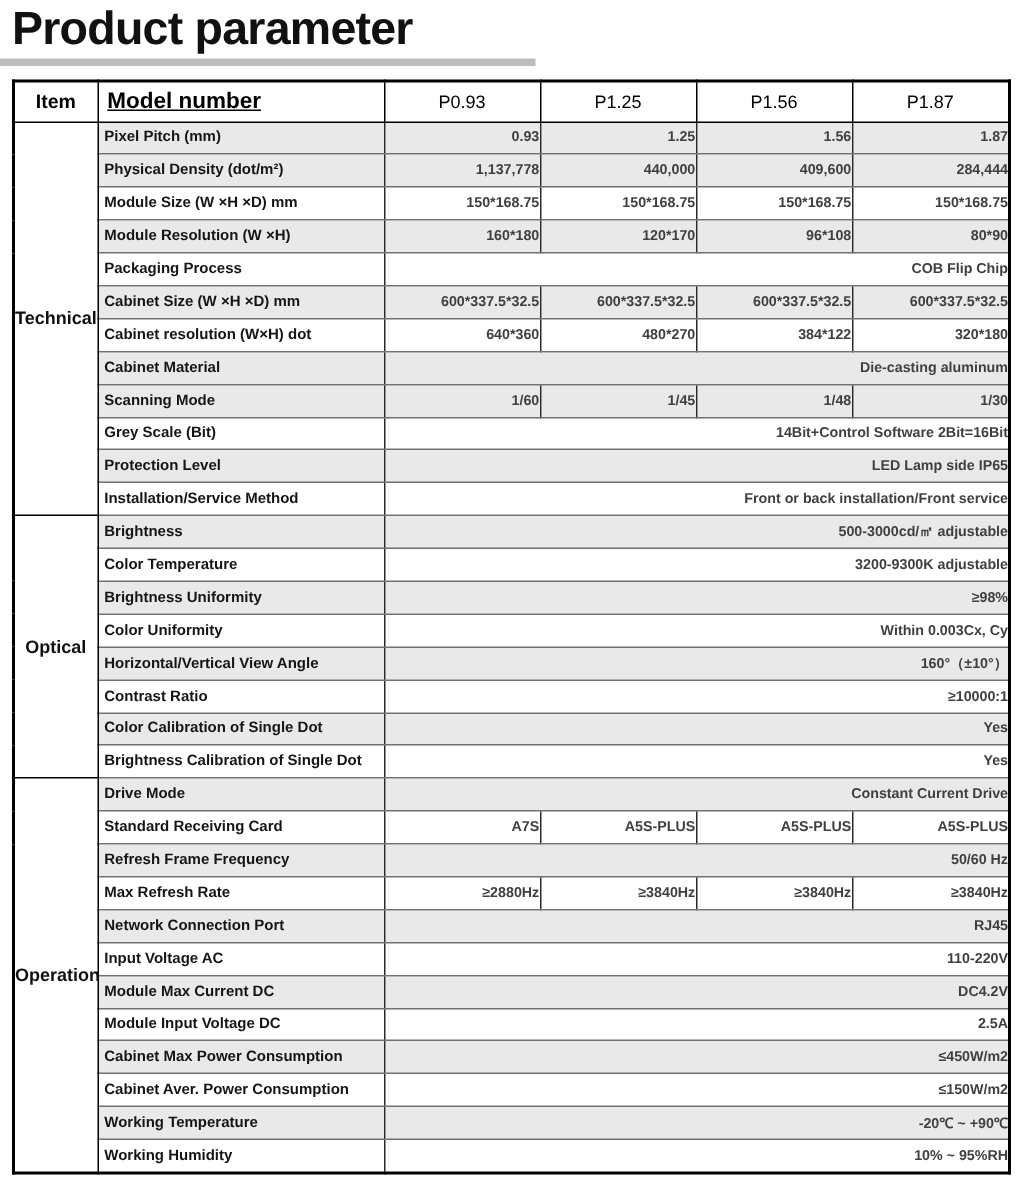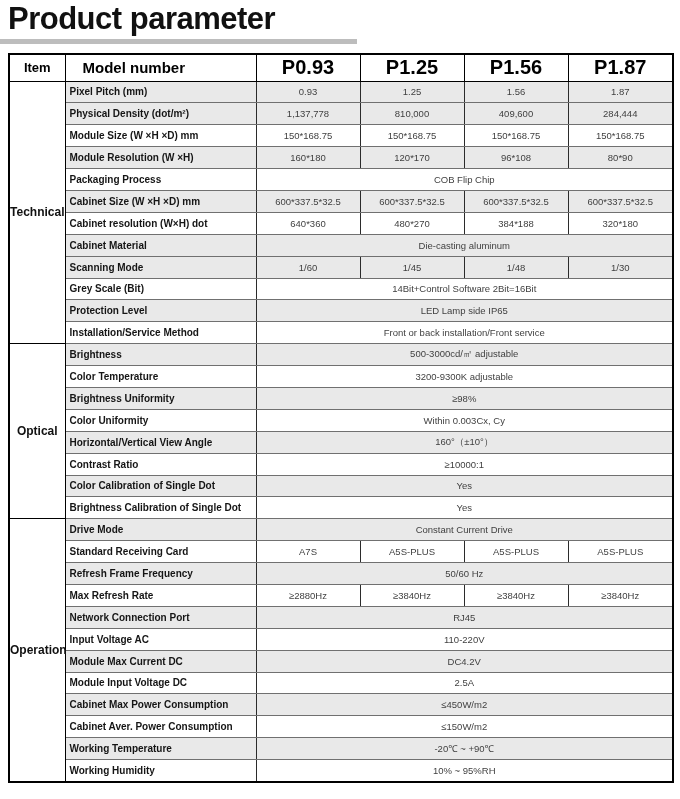--- a/index.html
+++ b/index.html
@@ -38,22 +38,22 @@
   }
 
   thead tr { height: 27px; }
   thead th {
     border: 1px solid #000000;
     background: #ffffff;
     padding: 0;
     color: #000000;
   }
   th.th-item  { font-size: 13px; font-weight: bold; text-align: center; }
-  th.th-model { font-size: 15px; font-weight: bold; text-align: left; padding-left: 17px; }
-  th.th-p     { font-size: 20px; font-weight: bold; }
+  th.th-model { font-size: 15px; font-weight: bold; text-align: left; padding-left: 6px; text-decoration: underline; }
+  th.th-p     { font-size: 12px; font-weight: normal; }
 
   tbody tr { height: 21.9px; }
 
   td.item-cell {
     border: 1px solid #000000;
     background: #ffffff;
     font-size: 12px;
     font-weight: bold;
     color: #111111;
     text-align: center;
@@ -72,23 +72,23 @@
     white-space: nowrap;
     overflow: hidden;
     margin-left: 24px;
   }
   td.value-cell {
     border-left: 1px solid #2b2b2b;
     border-right: 1px solid #2b2b2b;
     border-top: 1px solid #707070;
     border-bottom: 1px solid #707070;
     font-size: 9.5px;
-    font-weight: normal;
+    font-weight: bold;
     color: #3f3f3f;
-    text-align: center;
+    text-align: right;
     padding: 0;
     white-space: nowrap;
     overflow: hidden;
   }
   td.shaded { background: var(--shade, #e9e9e9); }
 </style>
 </head>
 <body>
 
 <div class="page">
@@ -120,21 +120,21 @@
           <td class="item-cell" rowspan="12">Technical</td>
           <td class="label-cell shaded">Pixel Pitch (mm)</td>
           <td class="value-cell shaded">0.93</td>
           <td class="value-cell shaded">1.25</td>
           <td class="value-cell shaded">1.56</td>
           <td class="value-cell shaded">1.87</td>
         </tr>
         <tr>
           <td class="label-cell shaded">Physical Density (dot/m²)</td>
           <td class="value-cell shaded">1,137,778</td>
-          <td class="value-cell shaded">810,000</td>
+          <td class="value-cell shaded">440,000</td>
           <td class="value-cell shaded">409,600</td>
           <td class="value-cell shaded">284,444</td>
         </tr>
         <tr>
           <td class="label-cell">Module Size (W ×H ×D) mm</td>
           <td class="value-cell">150*168.75</td>
           <td class="value-cell">150*168.75</td>
           <td class="value-cell">150*168.75</td>
           <td class="value-cell">150*168.75</td>
         </tr>
@@ -153,21 +153,21 @@
           <td class="label-cell shaded">Cabinet Size (W ×H ×D) mm</td>
           <td class="value-cell shaded">600*337.5*32.5</td>
           <td class="value-cell shaded">600*337.5*32.5</td>
           <td class="value-cell shaded">600*337.5*32.5</td>
           <td class="value-cell shaded">600*337.5*32.5</td>
         </tr>
         <tr>
           <td class="label-cell">Cabinet resolution (W×H) dot</td>
           <td class="value-cell">640*360</td>
           <td class="value-cell">480*270</td>
-          <td class="value-cell">384*188</td>
+          <td class="value-cell">384*122</td>
           <td class="value-cell">320*180</td>
         </tr>
         <tr>
           <td class="label-cell shaded">Cabinet Material</td>
           <td colspan="4" class="value-cell shaded">Die-casting aluminum</td>
         </tr>
         <tr>
           <td class="label-cell shaded">Scanning Mode</td>
           <td class="value-cell shaded">1/60</td>
           <td class="value-cell shaded">1/45</td>

